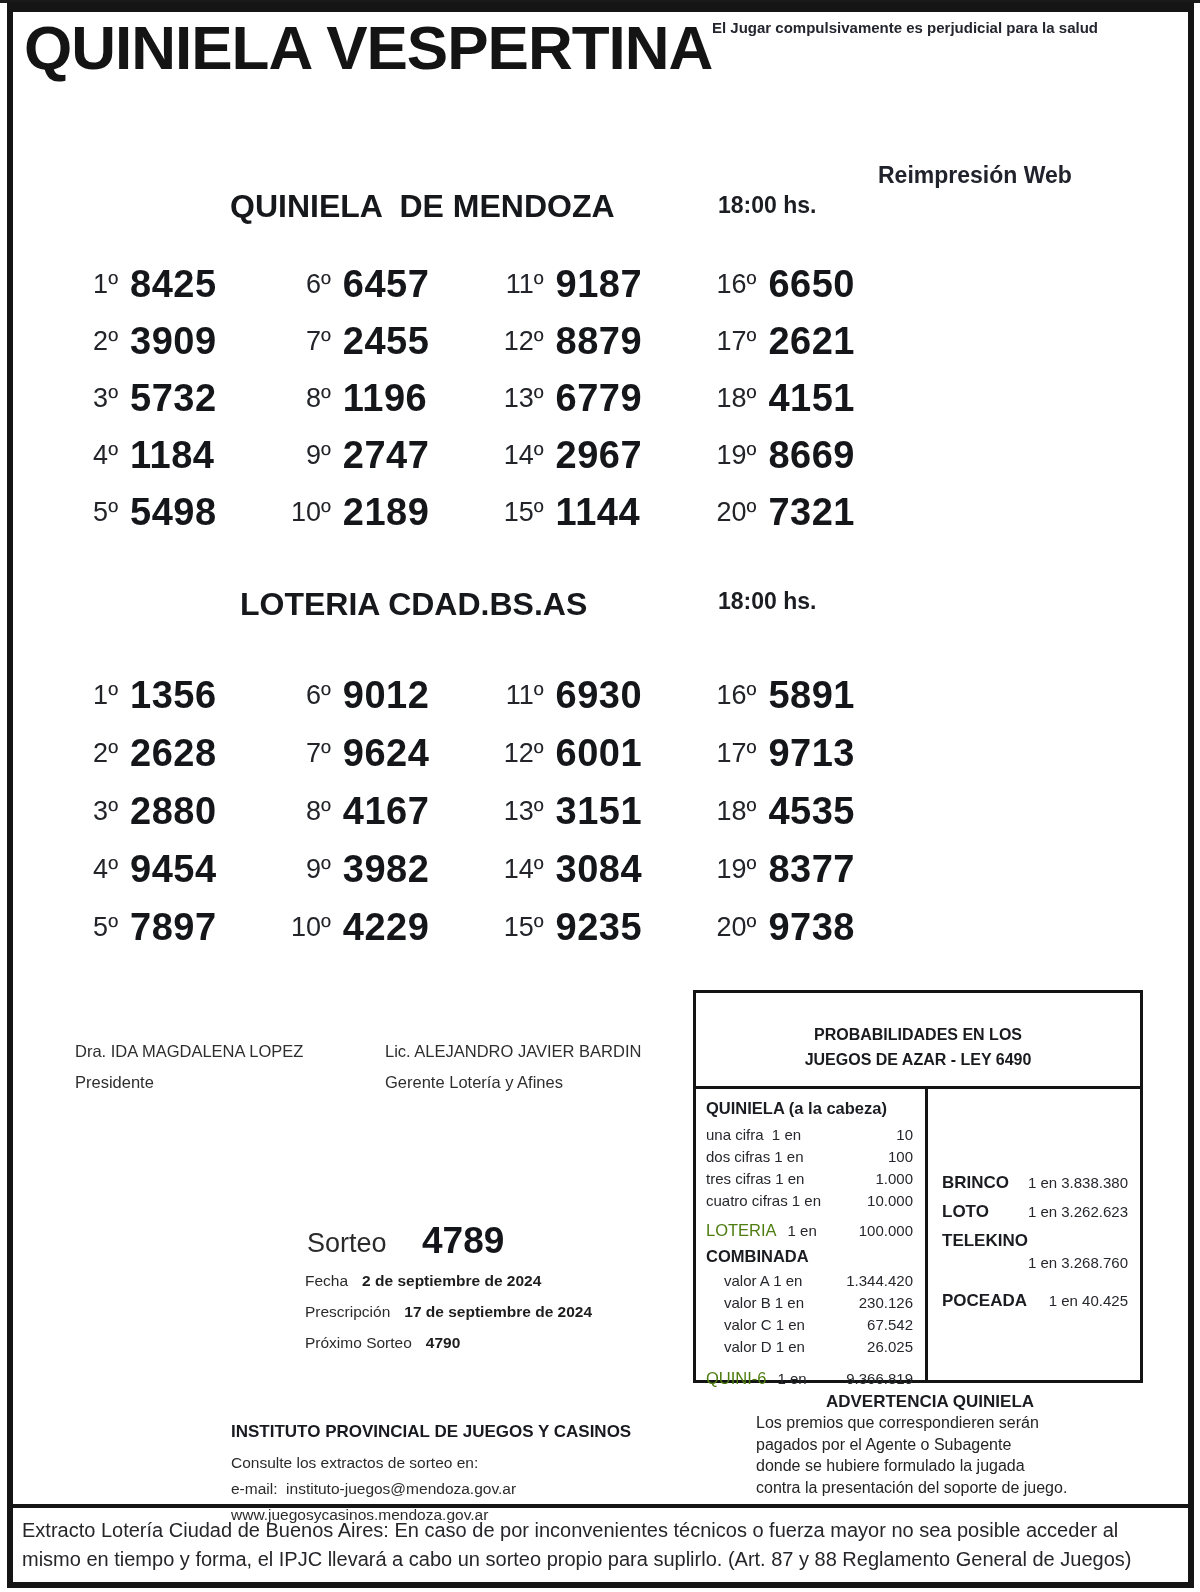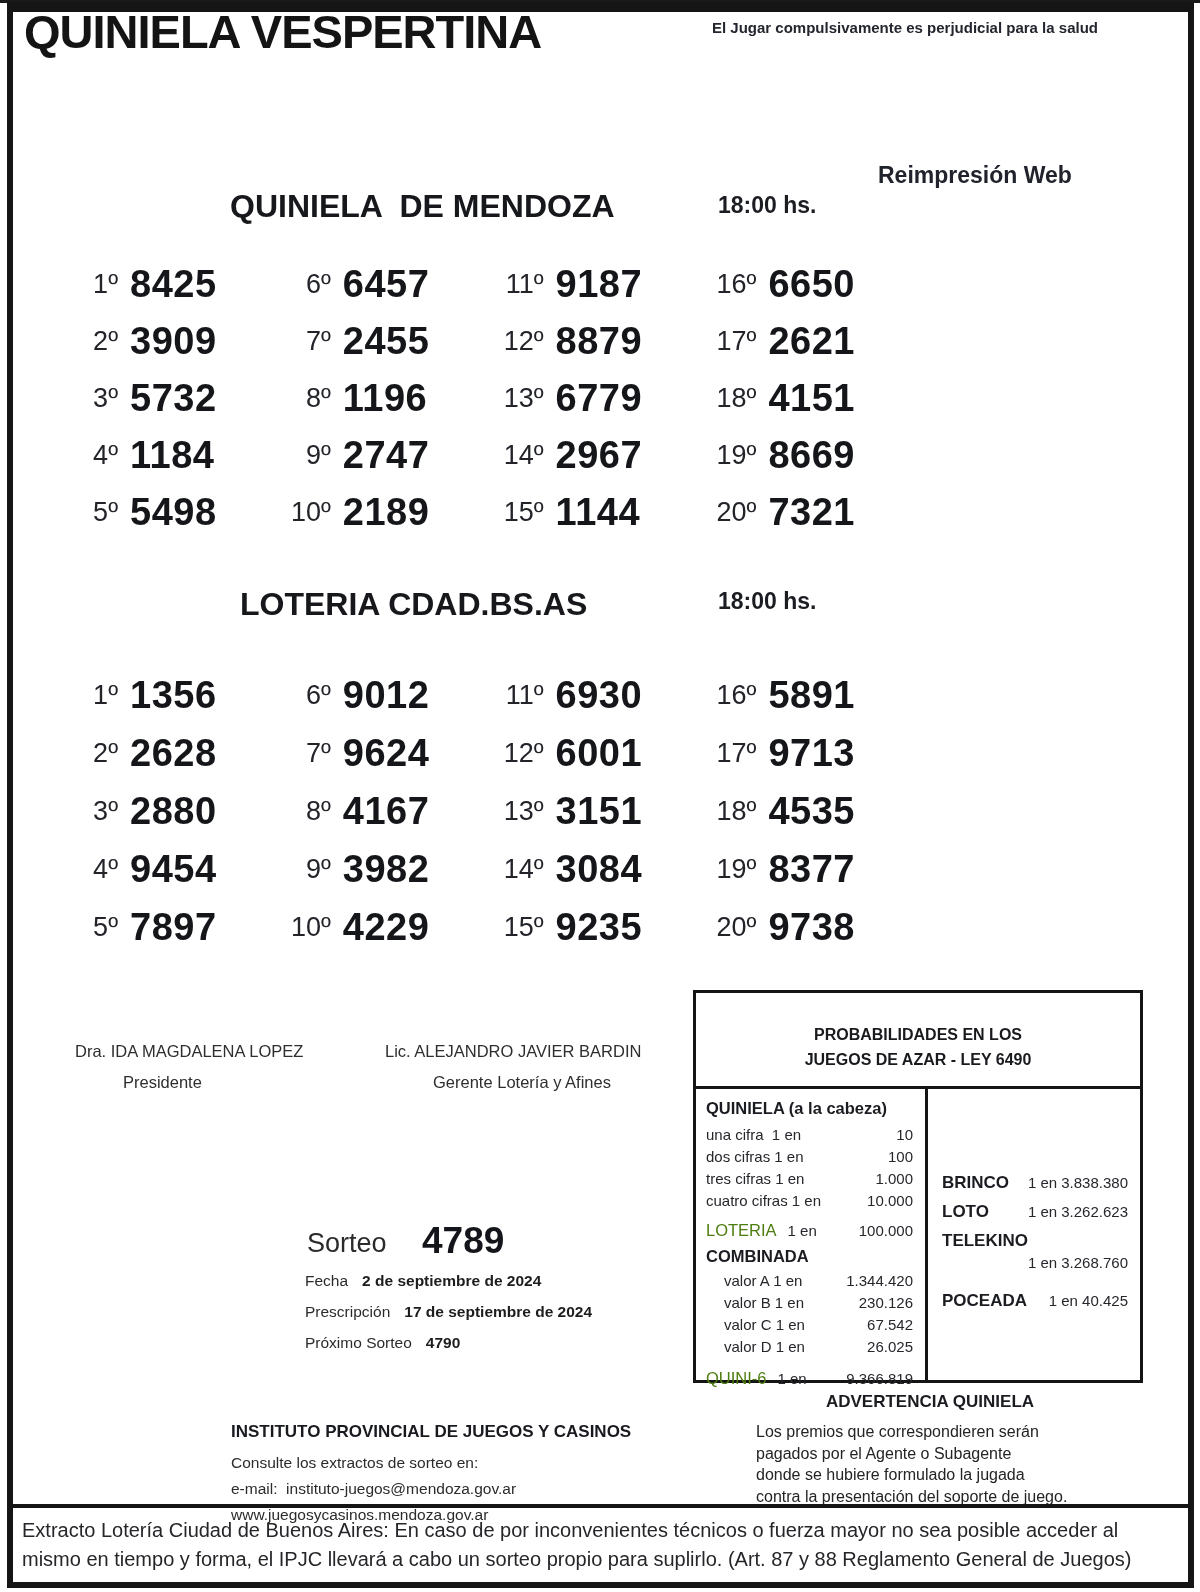--- a/index.html
+++ b/index.html
@@ -2,21 +2,21 @@
 <html><head>
 <meta charset="utf-8">
 <style>
   html,body{margin:0;padding:0;background:#fff;}
   .page{position:relative;width:1200px;height:1592px;background:#fff;
         font-family:"Liberation Sans",sans-serif;color:#1d1d1d;overflow:hidden;}
   .top-rule{position:absolute;top:0;left:0;width:100%;height:3px;background:#1a1a1a;}
   .frame{position:absolute;left:7px;top:2px;right:6px;bottom:4px;
          border:6px solid #151515;border-top-width:10px;pointer-events:none;}
 
-  .doc-title{position:absolute;left:24px;top:4px;font-size:47px;font-weight:bold;letter-spacing:-1px;color:#141414;}
+  .doc-title{position:absolute;left:24px;top:12px;font-size:62px;font-weight:bold;letter-spacing:-1px;color:#141414;}
   .health{position:absolute;left:712px;top:19px;width:470px;font-size:15px;font-weight:bold;color:#23262e;}
   .reimpresion{position:absolute;left:878px;top:162px;font-size:23px;font-weight:bold;color:#20232b;}
 
   .sec-title{position:absolute;font-size:32px;font-weight:bold;white-space:pre;color:#17181c;}
   #mendoza-title{left:230px;top:188px;}
   #bsas-title{left:240px;top:586px;}
   .sec-time{position:absolute;font-size:23px;font-weight:bold;color:#1b1d22;}
   #mendoza-time{left:718px;top:192px;}
   #bsas-time{left:718px;top:588px;}
 
@@ -25,21 +25,21 @@
   #mendoza-grid{top:256px;grid-template-rows:repeat(5,57px);}
   #bsas-grid{top:666px;grid-template-rows:repeat(5,58px);}
   .result-cell{display:flex;align-items:center;}
   .result-cell .f-pos{width:60px;text-align:right;font-size:27px;margin-right:12px;color:#22242a;}
   .result-cell .f-num{font-size:38px;font-weight:bold;letter-spacing:0.5px;color:#15161a;}
 
   .sig{position:absolute;font-size:16.5px;color:#2e2e2e;}
   #sig-1{left:75px;top:1042px;}
   #sig-2{left:385px;top:1042px;}
   .sig .f-name{display:block;margin-bottom:12px;}
-  .sig .f-role{display:block;margin-left:48px;}
+  .sig .f-role{display:block;}
 
   .sorteo-label{position:absolute;left:307px;top:1228px;font-size:27px;color:#2b2b2b;}
   .sorteo-number{position:absolute;left:422px;top:1220px;font-size:37px;font-weight:bold;color:#14151a;}
   .meta{position:absolute;left:305px;top:1272px;font-size:15.5px;color:#2b2b2b;
         display:flex;flex-direction:column;gap:13px;}
   .meta-row{display:flex;align-items:baseline;}
   .meta-row .label{margin-right:14px;white-space:pre;}
   .meta-row .value{font-weight:bold;color:#1d1d1d;white-space:pre;}
 
   .prob-box{position:absolute;left:693px;top:990px;width:450px;height:393px;
@@ -58,21 +58,21 @@
   .named-row .f-value{margin-left:auto;}
   .comb-title{font-weight:bold;font-size:16.5px;margin:5px 0 4px;color:#1b1c21;}
   .quini-wrap{margin-top:9px;}
   .game-row{display:flex;flex-wrap:wrap;justify-content:space-between;align-items:baseline;margin-bottom:9px;}
   .game-row .f-name{font-weight:bold;font-size:17px;color:#1b1c21;}
   .game-row .f-value{margin-left:auto;font-size:15px;}
   .prob-right .game-row:nth-child(3) .f-value{flex-basis:100%;text-align:right;margin-top:3px;}
   .prob-right .game-row:nth-child(4){margin-top:20px;}
 
   .advertencia{position:absolute;left:730px;top:1392px;width:400px;color:#242424;}
-  .adv-title{text-align:center;font-weight:bold;font-size:17px;margin-bottom:9px;color:#1b1c21;}
+  .adv-title{text-align:center;font-weight:bold;font-size:17px;color:#1b1c21;}
   .adv-line{font-size:16px;line-height:21.5px;padding-left:26px;}
 
   .instituto{position:absolute;left:231px;top:1422px;}
   .inst-title{font-weight:bold;font-size:17px;margin-bottom:8px;color:#191a20;}
   .inst-line{font-size:15.5px;line-height:26px;color:#2b2b2b;white-space:pre;}
 
   .footer-box{position:absolute;left:13px;right:12px;bottom:10px;border-top:4px solid #151515;
               padding:8px 55px 8px 9px;font-size:20px;line-height:1.45;color:#26262a;}
 </style>
 </head>

